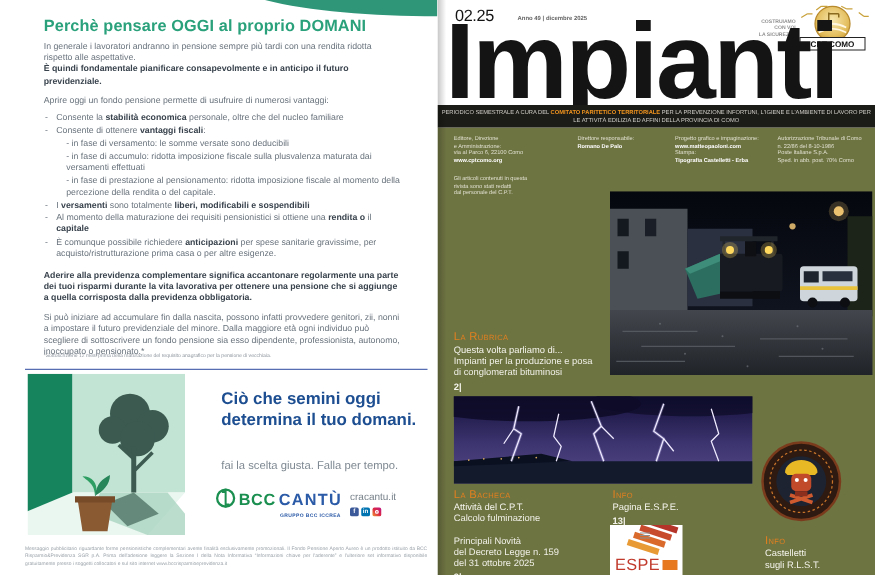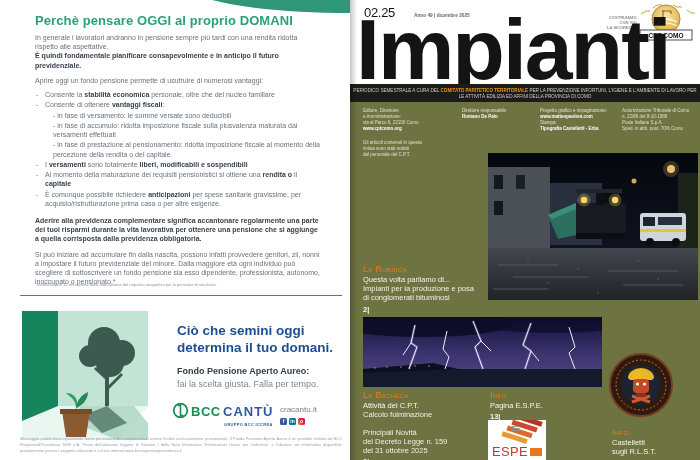--- a/index.html
+++ b/index.html
@@ -20,21 +20,21 @@
   .article .gap8{margin-top:8px;}
   .article b{color:#39434d;}
   .dark-bold{font-weight:bold;color:#39434d;}
   .bullet{position:relative;padding-left:10px;margin-top:1px;}
   .bullet::before{content:"-";position:absolute;left:1px;top:0;color:#68727c;}
   .subitem{padding-left:18px;margin-top:1px;}
   .footnote{left:35px;top:282px;width:300px;}
   .footnote .inner{width:650px;font-size:9px;color:#8d959d;}
   .blue-rule{left:20px;top:295px;width:322px;height:1px;background:#3a55a5;opacity:.85;}
   
-  .ad-card{left:20px;top:309px;width:322px;height:133px;background:#fff;}
+  .ad-card{left:20px;top:297px;width:322px;height:133px;background:#fff;}
   .ad-headline{left:157px;top:14px;width:160px;font-size:13.5px;font-weight:bold;color:#1d4e91;line-height:1.25;}
   .ad-product{left:157px;top:57px;font-size:9px;font-weight:bold;color:#36404a;}
   .ad-tagline{left:157px;top:70px;font-size:9px;color:#7e8891;}
   .bcc-name{left:171px;top:95px;font-size:13px;font-weight:bold;color:#1a8f4f;letter-spacing:.5px;}
   .bcc-city{left:203px;top:95px;font-size:13px;font-weight:bold;color:#2b5aa7;letter-spacing:1px;}
   .bcc-group{left:204px;top:113px;}
   .bcc-group .inner{font-size:8px;font-weight:bold;color:#2b5aa7;letter-spacing:.6px;white-space:nowrap;}
   .ad-url{left:260px;top:96px;font-size:8px;color:#78828a;}
   .social{left:260px;top:109px;display:flex;gap:2px;}
   .social .sq{width:7px;height:7px;border-radius:1.5px;color:#fff;font-size:5px;font-weight:bold;
@@ -143,21 +143,20 @@
           <rect x="38" y="98" width="32" height="5" fill="#774a28"></rect>
           <path d="M54,98 C54,88 48,86 44,82 C52,82 56,88 55,94 Z" fill="#2f9e63"></path>
           <path d="M54,98 C55,88 60,84 66,81 C66,89 60,94 55,97 Z" fill="#27875a"></path>
         </g>
       </svg>
 
       <div class="abs ad-headline">
         <div>Ciò che semini oggi</div>
         <div>determina il tuo domani.</div>
       </div>
-      <div class="abs ad-product">Fondo Pensione Aperto Aureo:</div>
       <div class="abs ad-tagline">fai la scelta giusta. Falla per tempo.</div>
 
       <svg class="abs" style="left:152px;top:93px;" width="17" height="17">
         <circle cx="8.5" cy="8.5" r="6.8" fill="none" stroke="#1a8f4f" stroke-width="1.8"></circle>
         <path d="M8.5,1 L8.5,16 M5.5,3.5 L8.5,3.5 M8.5,13.5 L11.5,13.5" stroke="#1a8f4f" stroke-width="1.6" fill="none"></path>
       </svg>
       <div class="abs bcc-name">BCC</div>
       <div class="abs bcc-city">CANTÙ</div>
       <div class="abs bcc-group">
         <div class="inner s5">GRUPPO BCC ICCREA</div>

